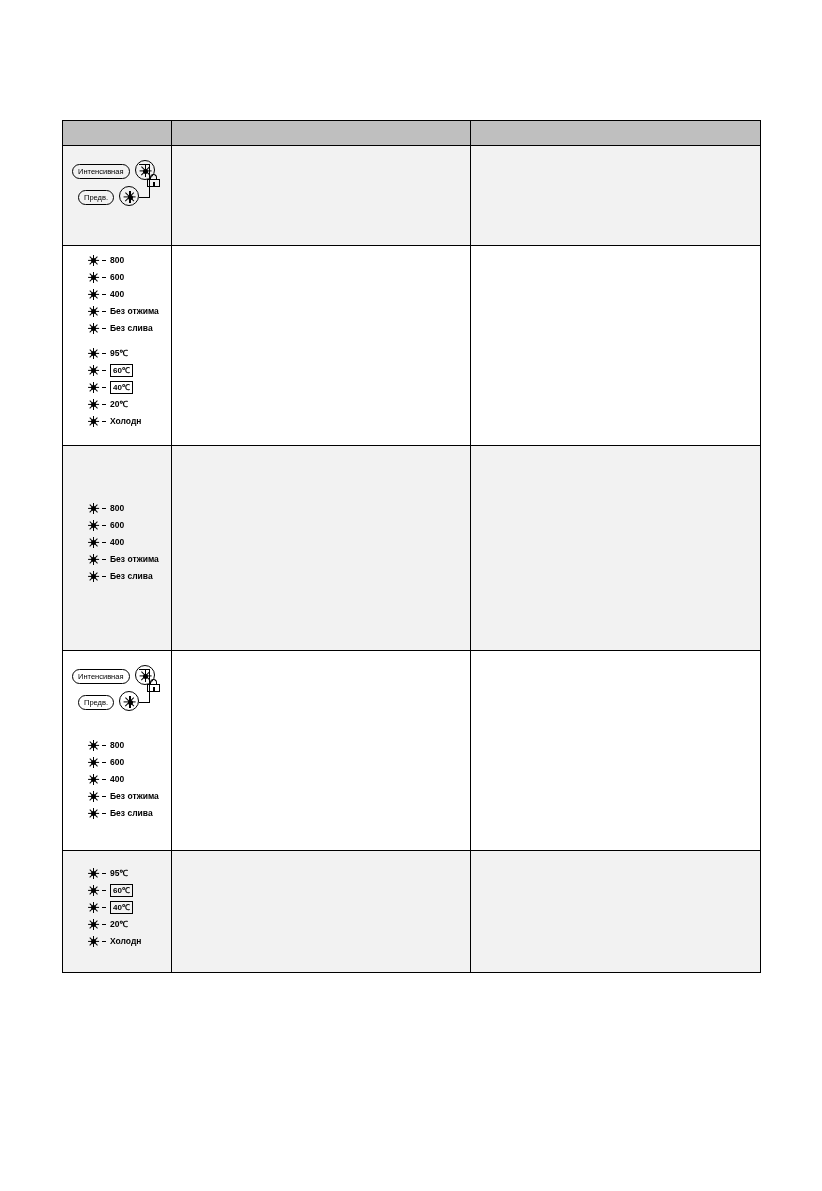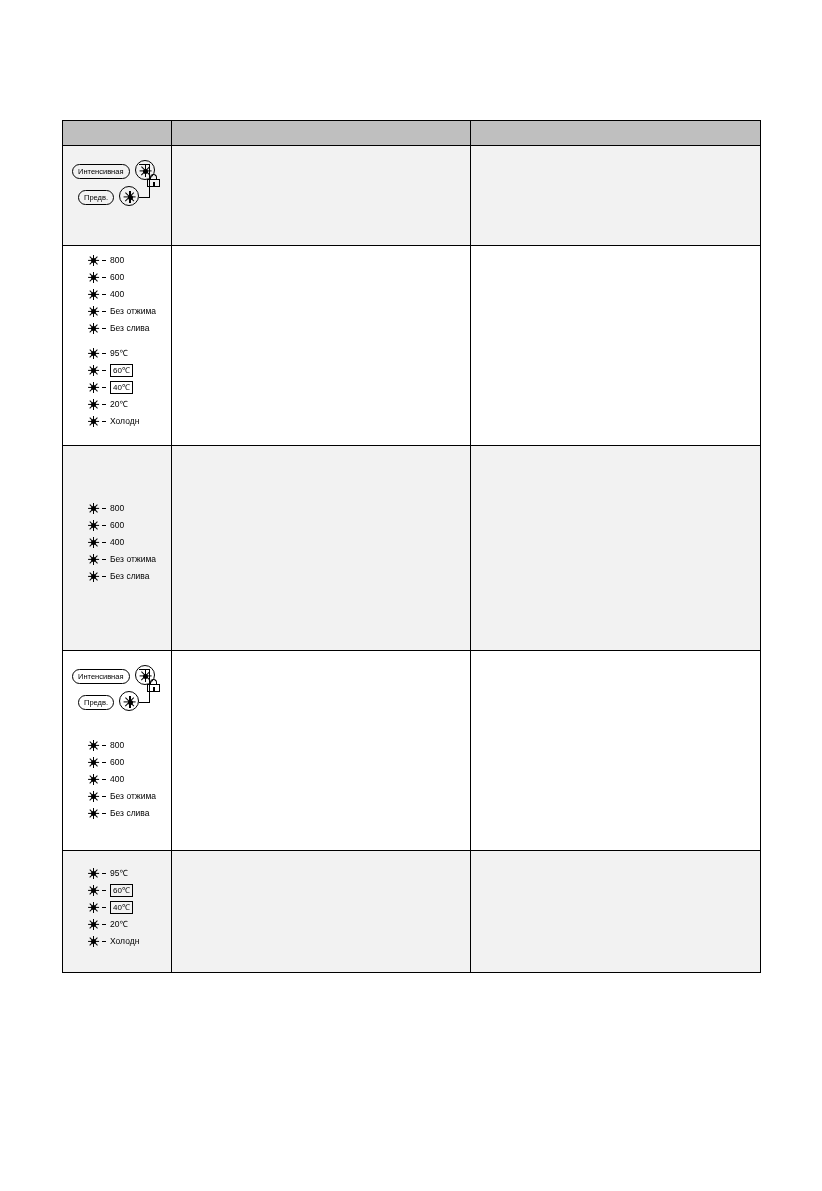--- a/index.html
+++ b/index.html
@@ -124,20 +124,21 @@
   }
   .opt-list li {
     display: flex;
     align-items: center;
     gap: 4px;
     font-size: 8.5px;
     line-height: 17px;
     height: 17px;
     padding-left: 20px;
     white-space: nowrap;
+    font-weight: bold;
   }
   .opt-list li .dash {
     width: 4px;
     height: 1px;
     background: #000;
     flex: 0 0 auto;
     margin-left: -1px;
   }
   .opt-label {
     font-size: 8.5px;

